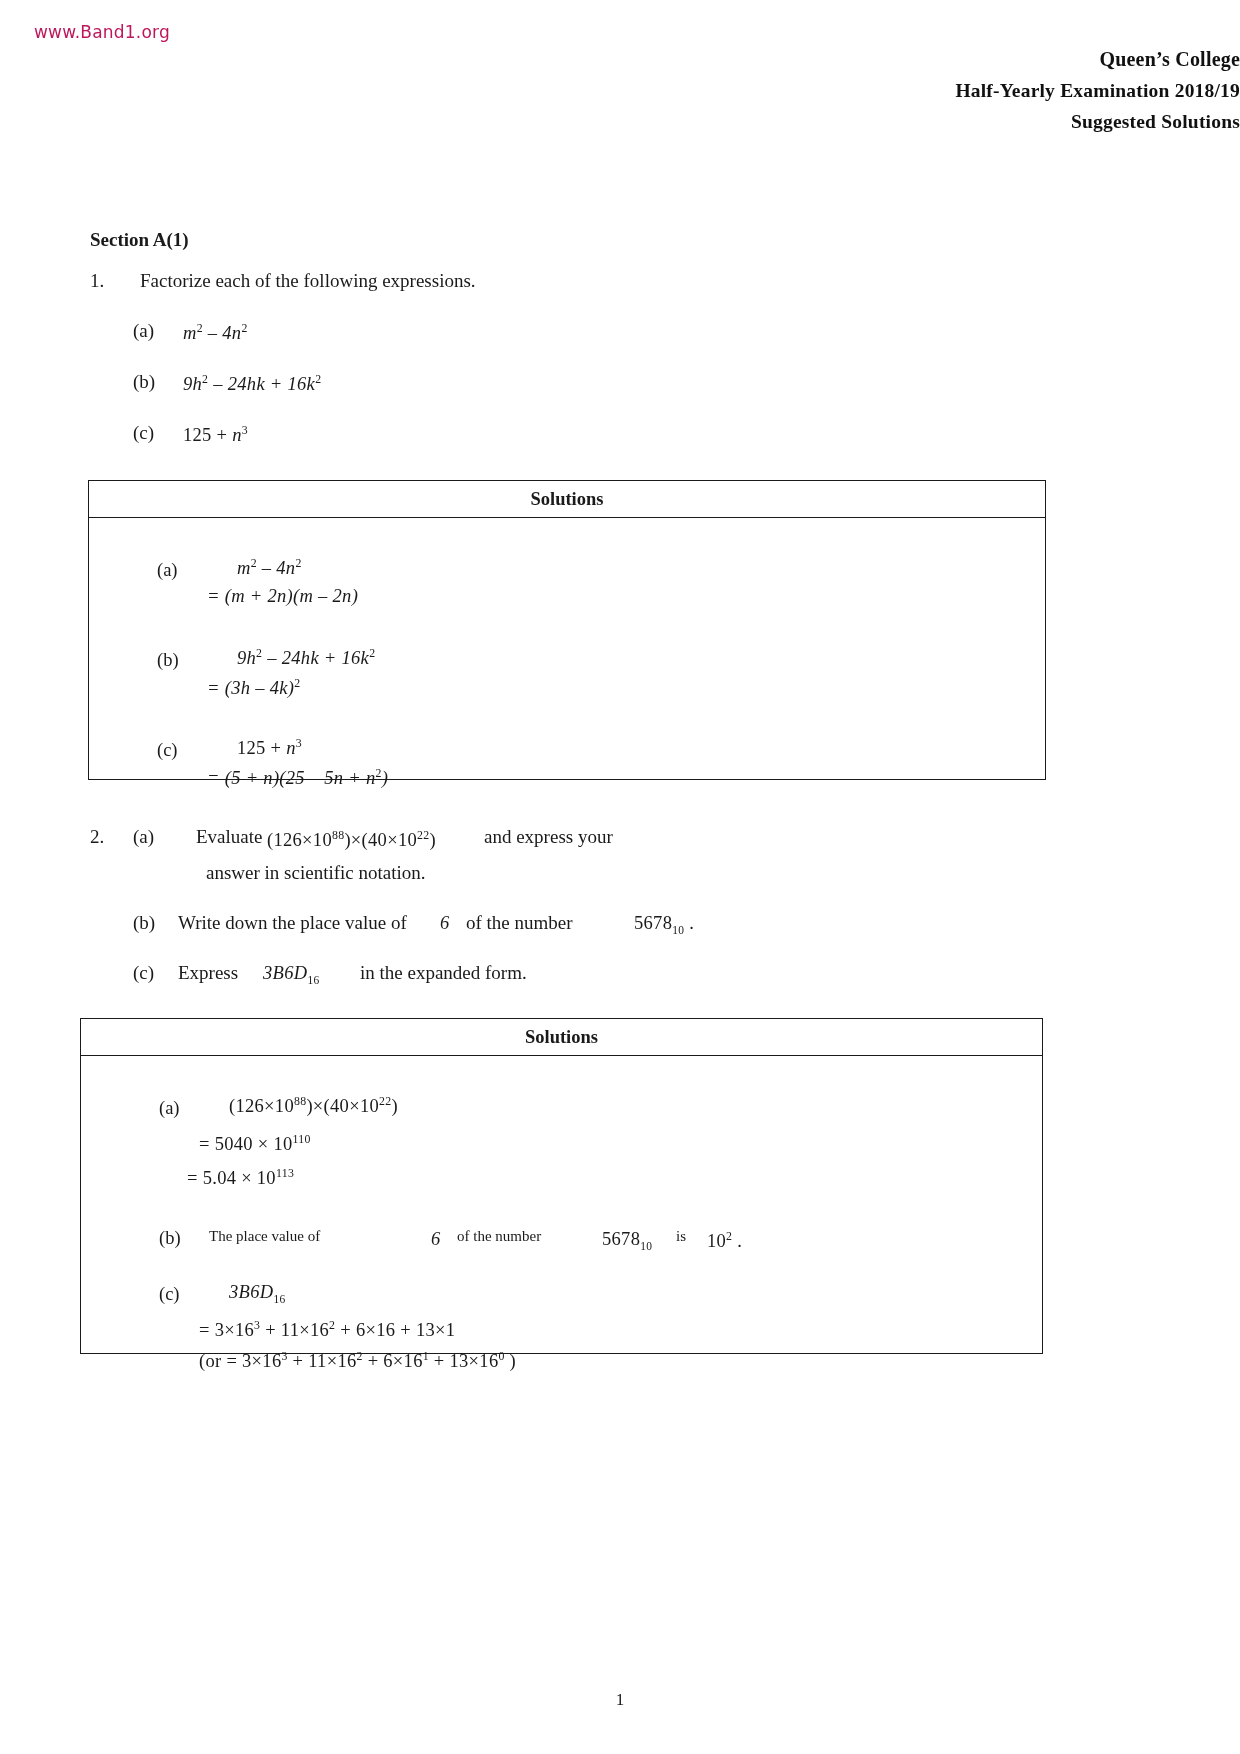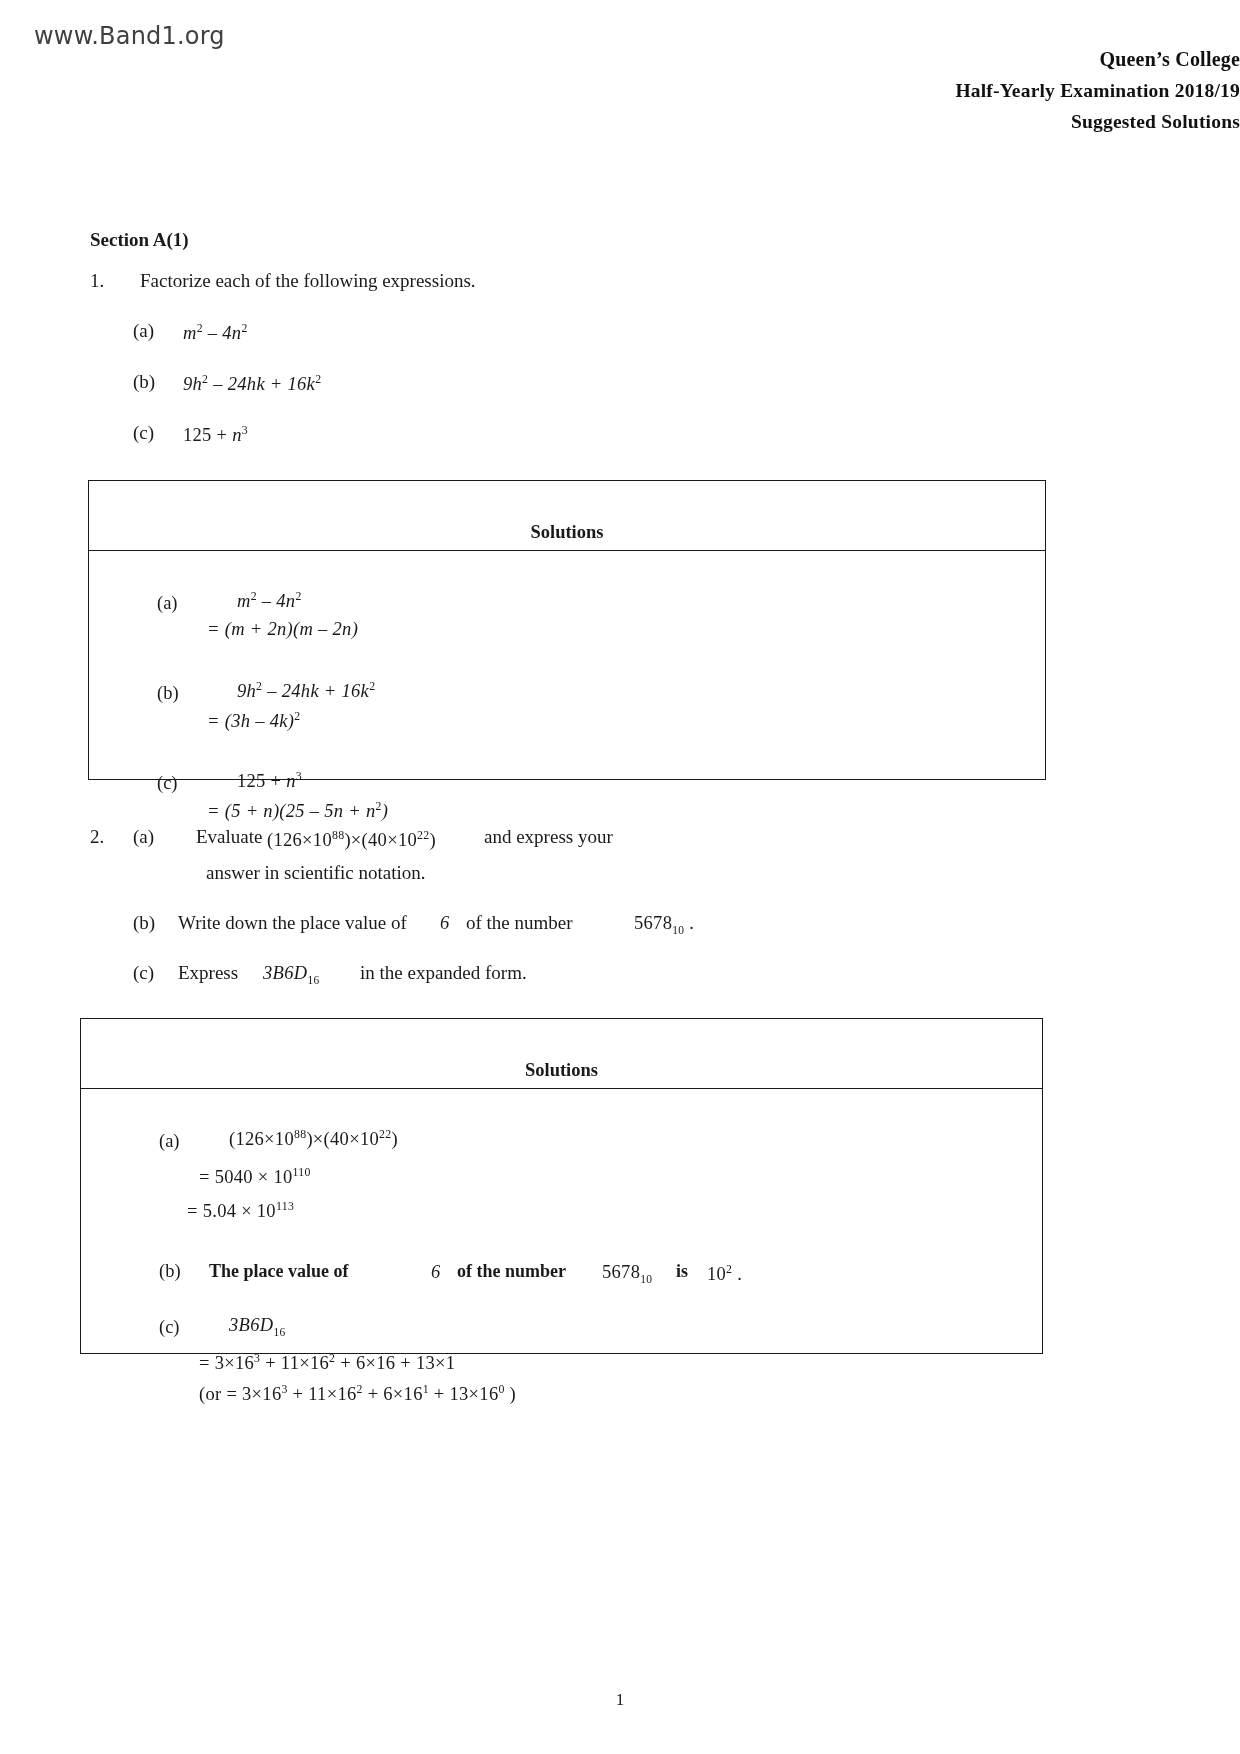--- a/index.html
+++ b/index.html
@@ -18,22 +18,22 @@
   .page {
     position: absolute;
     inset: 0;
     padding: 0;
   }
   .watermark {
     position: absolute;
     left: 34px;
     top: 22px;
     font-family: "DejaVu Sans", sans-serif;
-    font-size: 24px;
-    color: #404040;
+    font-size: 17px;
+    color: #be185d;
     letter-spacing: 0.2px;
   }
   .header {
     position: absolute;
     left: 0;
     right: 0;
     top: 44px;
     text-align: center;
     font-weight: bold;
     font-size: 19.5px;
@@ -84,34 +84,32 @@
     border: 1.6px solid #1a1a1a;
     box-sizing: border-box;
     background: #fff;
   }
   .solbox .sol-head {
     text-align: center;
     font-weight: bold;
     font-size: 18.5px;
     padding: 8px 0 7px 0;
     border-bottom: 1.4px solid #1a1a1a;
-    margin-top: 33px;
   }
   .solbox .sol-body {
     position: relative;
     height: 100%;
   }
   .sol-lab {
     position: absolute;
     font-size: 18.5px;
   }
   .sol-line {
     position: absolute;
-    font-size: 18px;
-    font-weight: bold;
+    font-size: 15px;
   }
   .pagenum {
     position: absolute;
     left: 0; right: 0;
     top: 1690px;
     text-align: center;
     font-size: 17px;
   }
 </style>
 </head>

